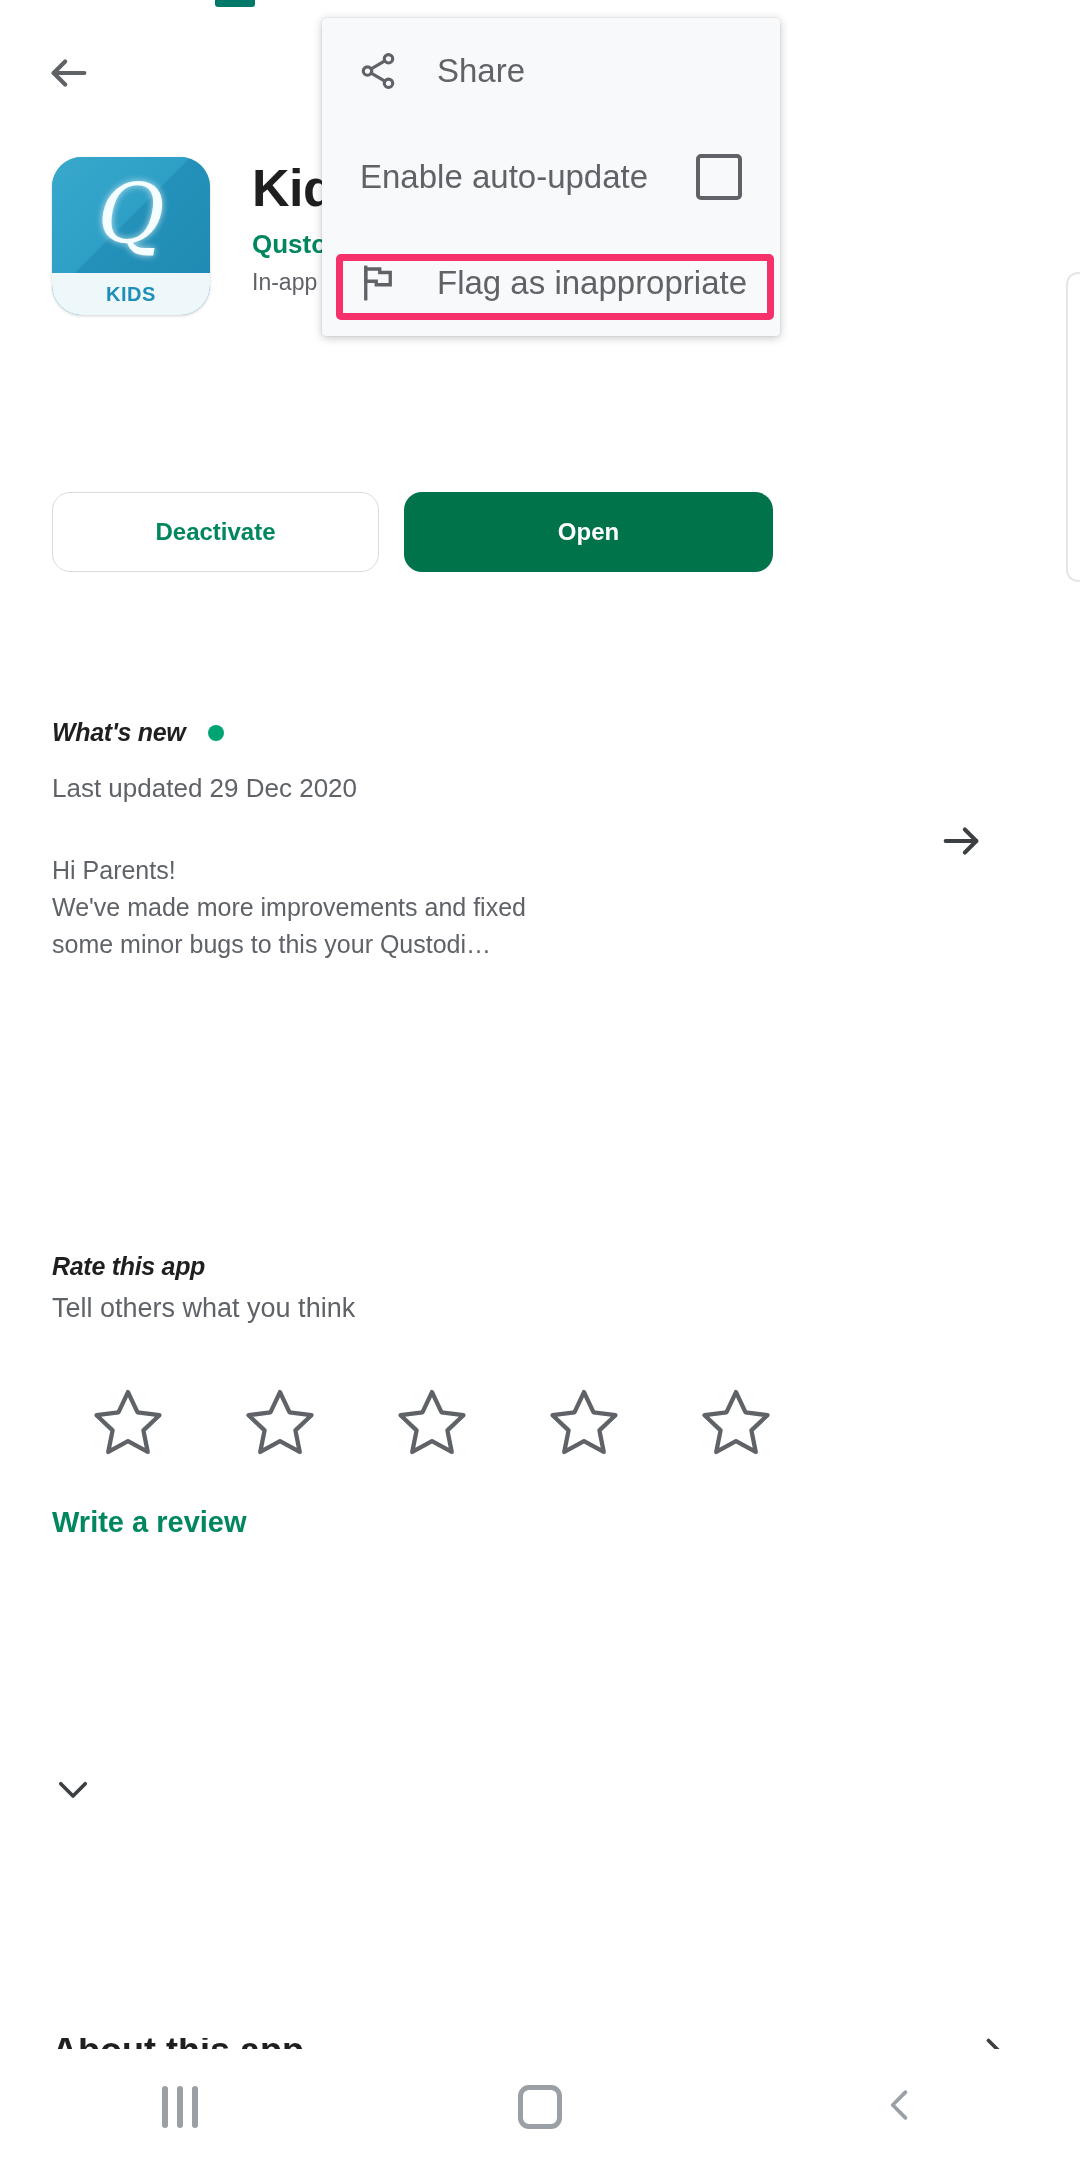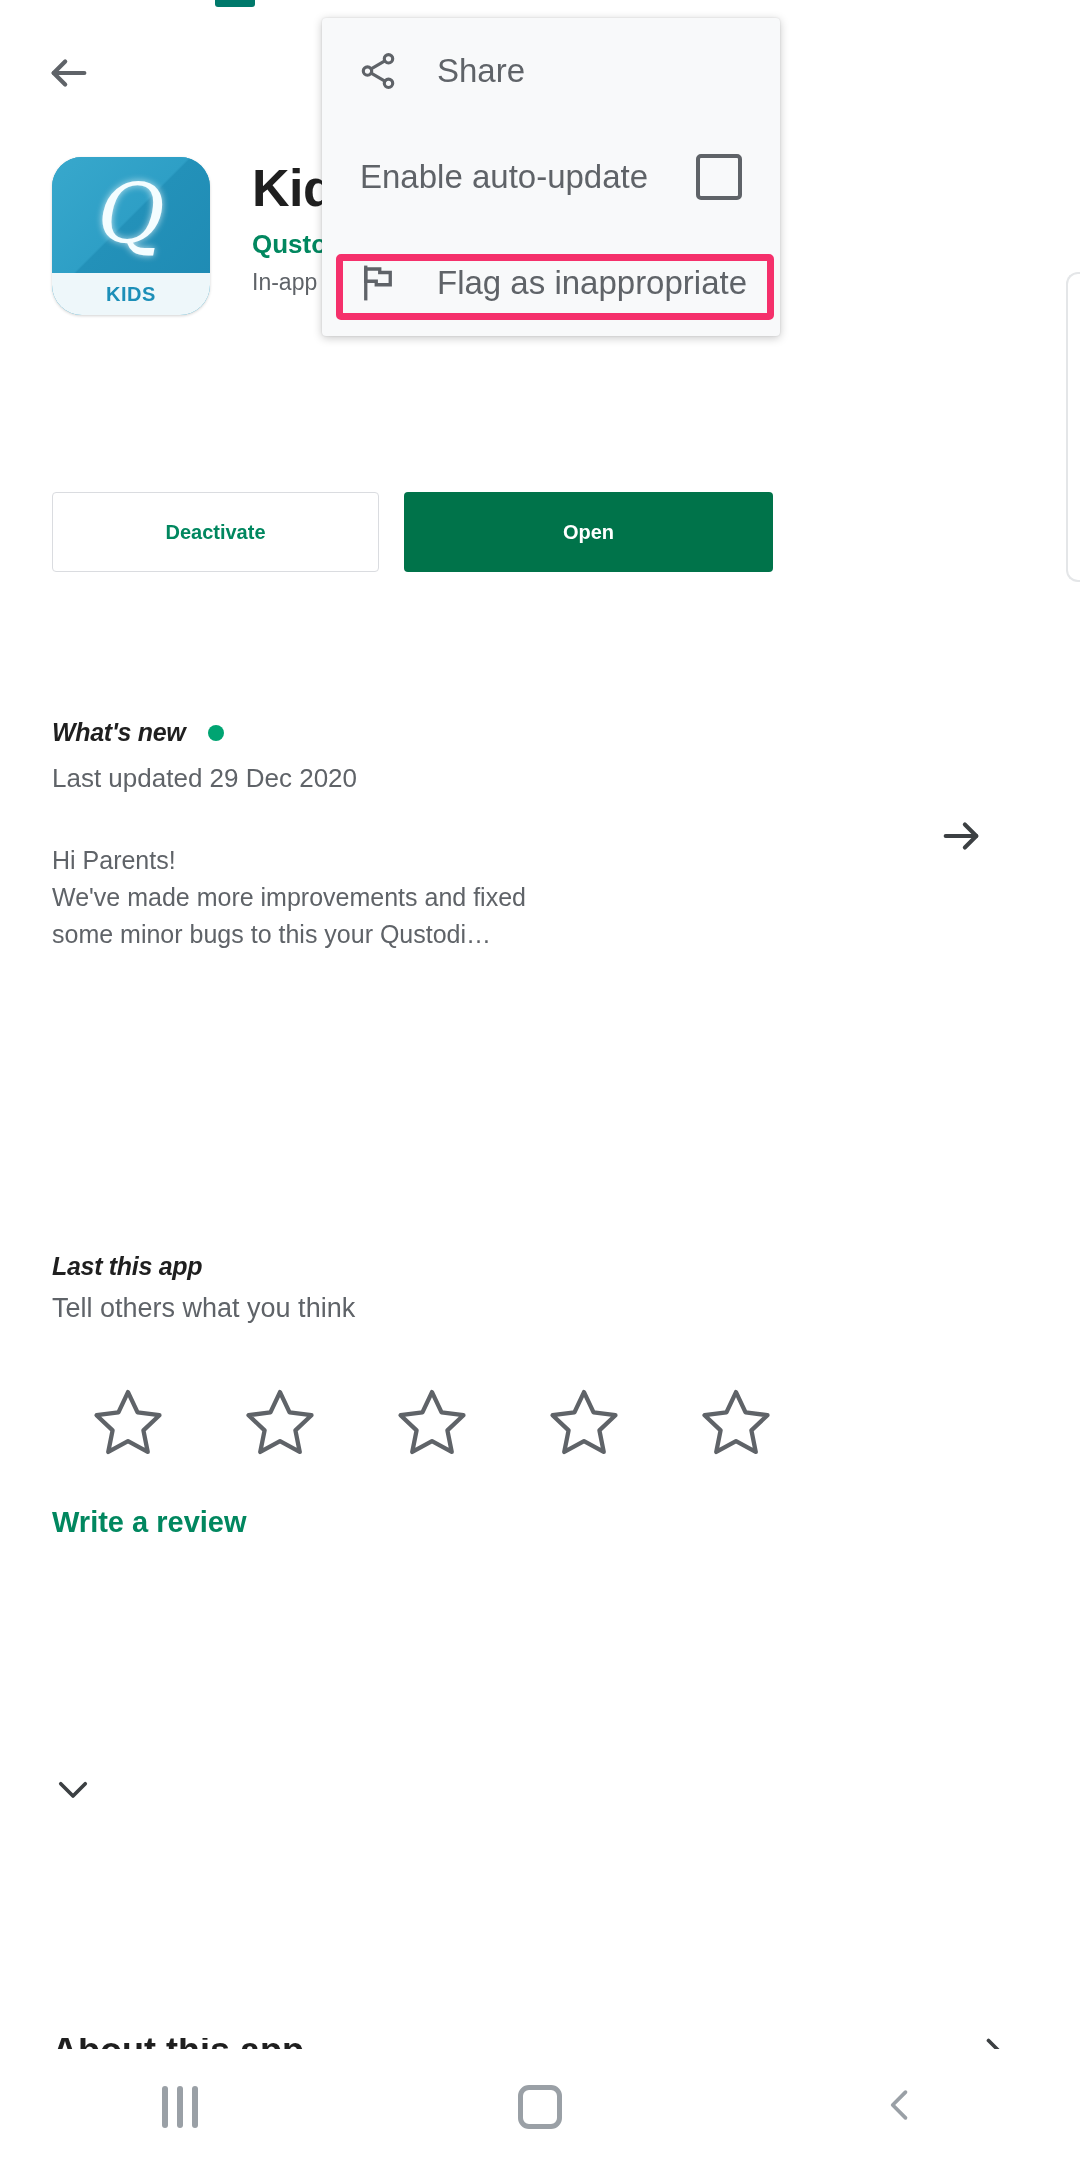--- a/index.html
+++ b/index.html
@@ -59,42 +59,42 @@
   .app-dev{
     margin-top:13px; font-size:26px; font-weight:700; color:#01875f; white-space:nowrap;
   }
   .app-iap{
     margin-top:9px; font-size:23px; color:#5f6368; white-space:nowrap;
   }
 
   
   .actions{ position:absolute; left:52px; top:492px; display:flex; gap:25px; }
   .btn{
-    height:80px; border-radius:4px; font-size:20px; font-weight:700;
+    height:80px; border-radius:18px; font-size:24px; font-weight:700;
     display:flex; align-items:center; justify-content:center;
   }
   .btn-secondary{
     width:327px; border:1px solid #dadce0; background:#fff; color:#01875f;
   }
   .btn-primary{
     width:369px; background:#00734a; color:#ffffff; border:none;
   }
 
   
   .sect{ position:absolute; left:52px; width:976px; }
   .sect-head{ display:flex; align-items:center; }
   .sect-title{ font-size:25px; font-weight:700; color:#1f1f1f; letter-spacing:-.3px;font-style:italic; }
   .new-dot{
     width:16px; height:16px; border-radius:50%; background:#00a472; margin-left:22px;
   }
   .arrow-right{
     position:absolute; right:44px; top:50%; transform:translateY(-50%);
     width:46px; height:46px;
   }
-  .sect-sub{ margin-top:16px; font-size:26px; color:#5f6368; }
+  .sect-sub{ margin-top:26px; font-size:26px; color:#5f6368; }
   .body-text{
     margin-top:48px; font-size:25px; line-height:1.48; color:#5f6368;
   }
 
   
   .sub-gray{ margin-top:12px; font-size:27px; color:#5f6368; }
   .stars{ display:flex; gap:0; margin-top:52px; }
   .star{ width:152px; height:92px; display:flex; align-items:center; justify-content:center; }
   .star svg{ width:74px; height:74px; }
   .write-review{
@@ -202,21 +202,21 @@
   </div>
   <div class="sect-sub">Last updated 29 Dec 2020</div>
   <div class="body-text">
     <div>Hi Parents!</div>
     <div>We've made more improvements and fixed</div>
     <div>some minor bugs to this your Qustodi…</div>
   </div>
 </div>
 
 <div class="sect" style="top:1252px;">
-  <div class="sect-title">Last this app</div>
+  <div class="sect-title">Rate this app</div>
   <div class="sub-gray">Tell others what you think</div>
   <div class="stars">
     <span class="star">
       <svg viewBox="0 0 24 24" fill="none" stroke="#5f6368" stroke-width="1.4" stroke-linejoin="round">
           <polygon points="12,2.3 15.1,8.9 22.2,9.8 17,14.7 18.4,21.7 12,18.2 5.6,21.7 7,14.7 1.8,9.8 8.9,8.9"></polygon>
         </svg>
     </span>
     <span class="star">
       <svg viewBox="0 0 24 24" fill="none" stroke="#5f6368" stroke-width="1.4" stroke-linejoin="round">
           <polygon points="12,2.3 15.1,8.9 22.2,9.8 17,14.7 18.4,21.7 12,18.2 5.6,21.7 7,14.7 1.8,9.8 8.9,8.9"></polygon>

